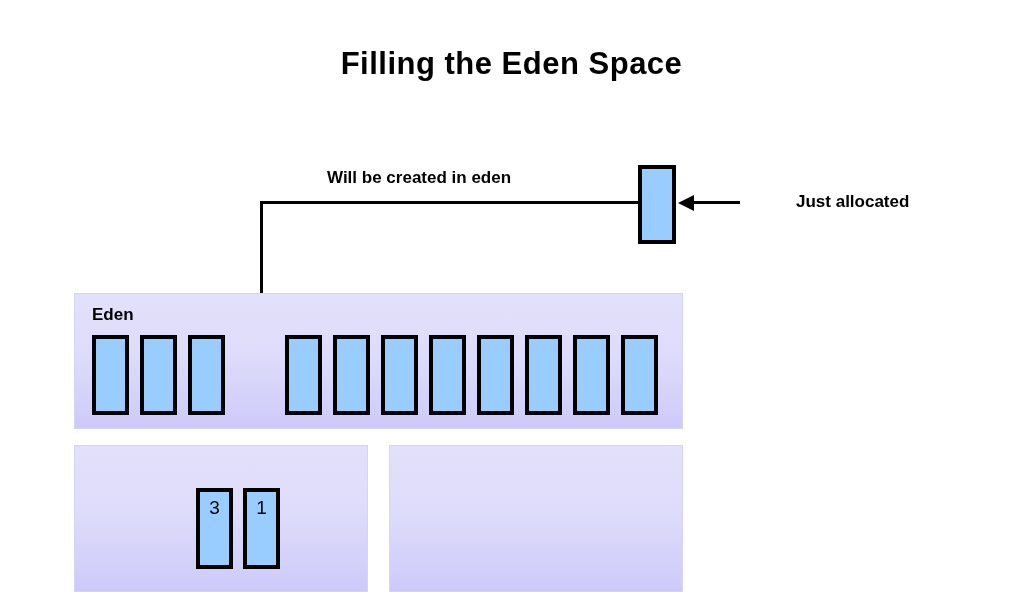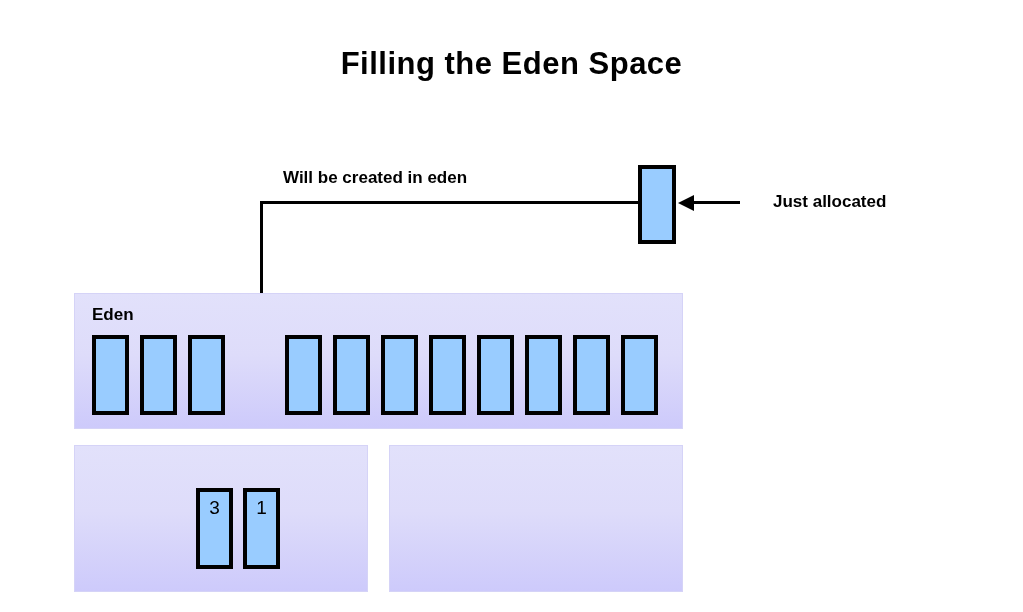--- a/index.html
+++ b/index.html
@@ -32,23 +32,24 @@
     letter-spacing: 0.5px;
   }
 
   
   .label {
     position: absolute;
     font-size: 17px;
     font-weight: bold;
     color: #000000;
     white-space: nowrap;
+    margin-left: 44px;
   }
   .lbl-will-be-created { left: 283px; top: 168px; }
-  .lbl-just-allocated  { left: 773px; top: 192px; }
+  .lbl-just-allocated  { left: 752px; top: 192px; }
 
   
   .panel {
     position: absolute;
     background: linear-gradient(to bottom, #e2e1fb 0%, #dedcfa 45%, #cdcafb 100%);
     border: 1px solid #d5d3f7;
     box-sizing: border-box;
   }
   .panel-title {
     position: absolute;

